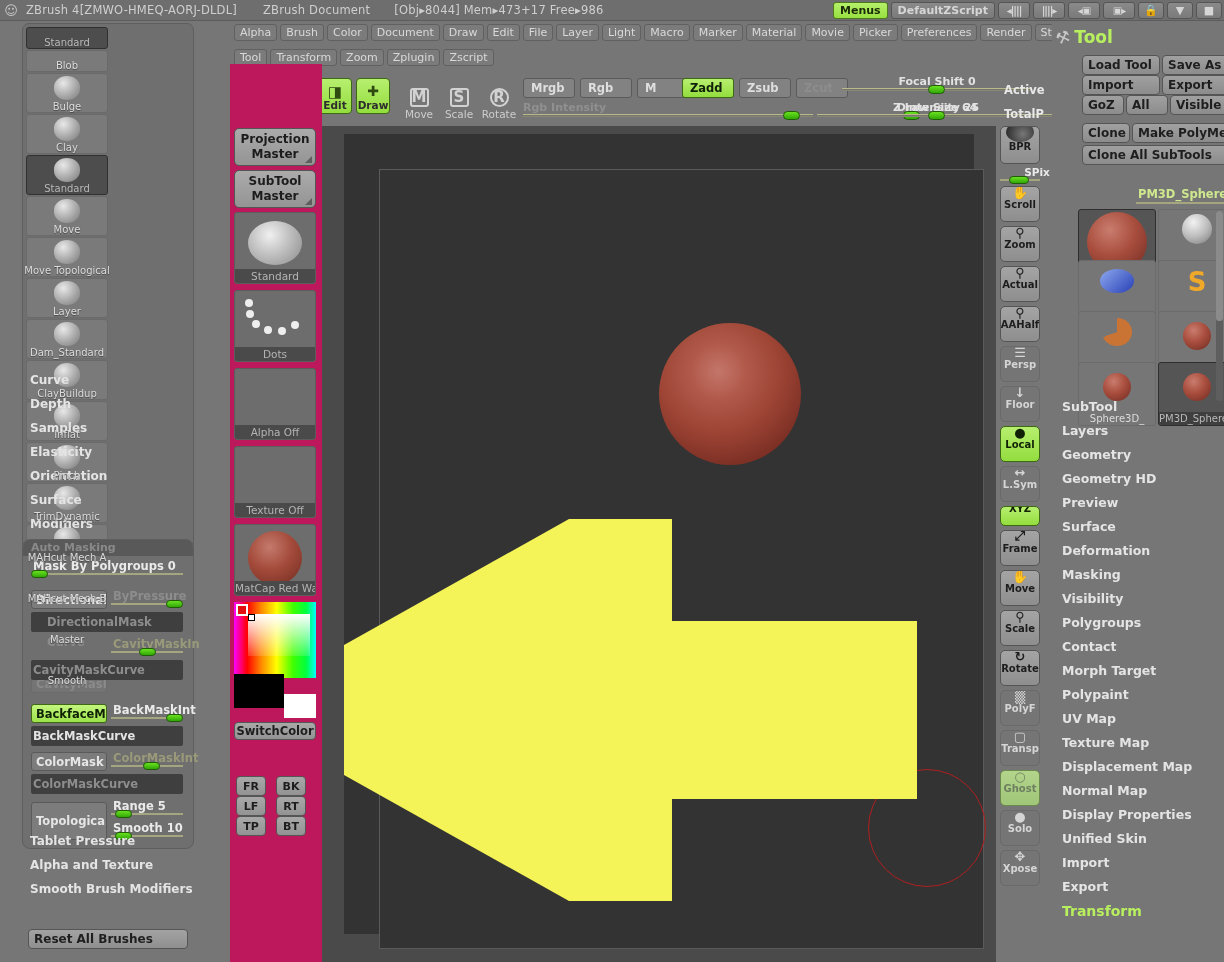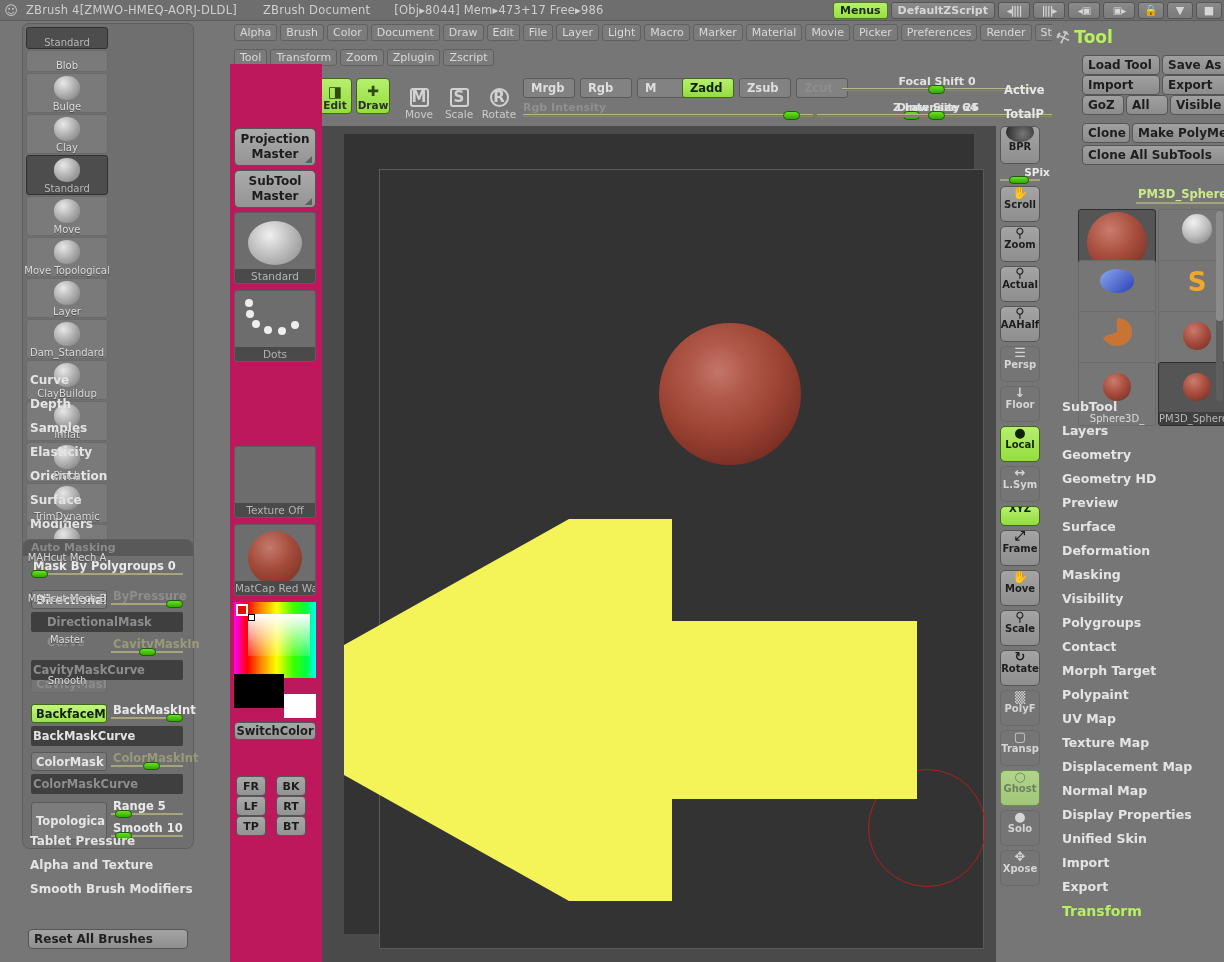--- a/index.html
+++ b/index.html
@@ -584,20 +584,23 @@
   <div class="ls-thumb" style="top:226px;">
     <div style="position:absolute;left:8px;top:8px;width:64px;height:42px;">
       <span style="position:absolute;left:2px;top:0;width:8px;height:8px;border-radius:50%;background:#eee"></span>
       <span style="position:absolute;left:3px;top:11px;width:8px;height:8px;border-radius:50%;background:#eee"></span>
       <span style="position:absolute;left:9px;top:21px;width:8px;height:8px;border-radius:50%;background:#eee"></span>
       <span style="position:absolute;left:21px;top:27px;width:8px;height:8px;border-radius:50%;background:#eee"></span>
       <span style="position:absolute;left:35px;top:28px;width:8px;height:8px;border-radius:50%;background:#eee"></span>
       <span style="position:absolute;left:48px;top:22px;width:8px;height:8px;border-radius:50%;background:#eee"></span>
     </div>
     <div class="cap">Dots</div>
+  </div>
+  <div class="ls-thumb" style="top:304px;">
+    <div class="cap">Alpha Off</div>
   </div>
   <div class="ls-thumb" style="top:460px;">
     <div style="position:absolute;left:50%;top:6px;transform:translateX(-50%);width:54px;height:54px;border-radius:50%;
       background:radial-gradient(circle at 40% 30%,#c47a6c,#a44b3b 45%,#702b20 100%);"></div>
     <div class="cap">MatCap Red Wa</div>
   </div>
   <div class="ls-thumb" style="top:382px;">
     <div class="cap">Texture Off</div>
   </div>
 

